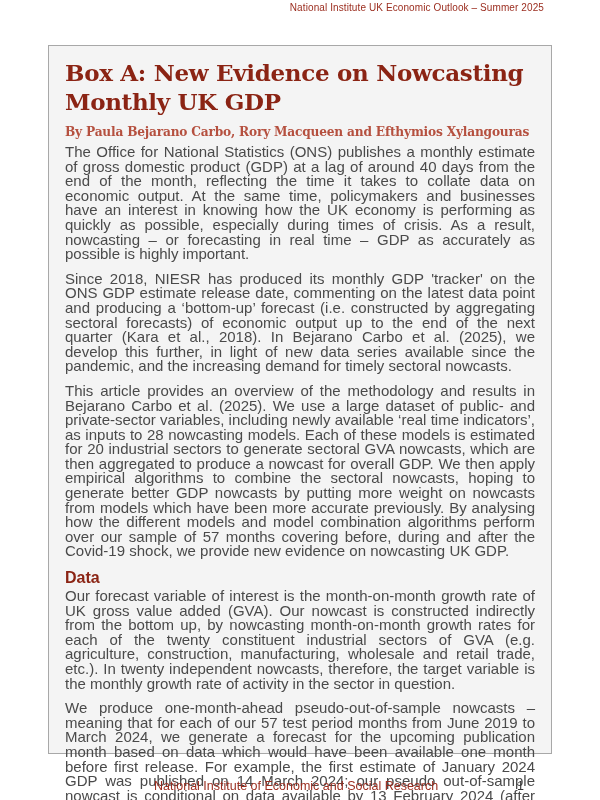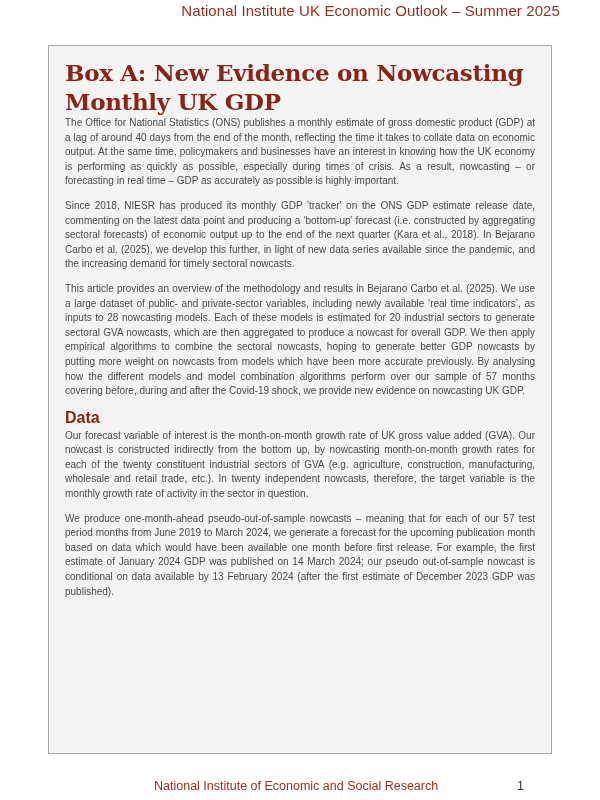--- a/index.html
+++ b/index.html
@@ -10,22 +10,22 @@
     body {
       width: 600px;
       height: 800px;
       position: relative;
       overflow: hidden;
       font-family: "Liberation Sans", "DejaVu Sans", sans-serif;
     }
     .running-header {
       position: absolute;
       top: 2px;
-      right: 40px;
-      font-size: 15px;
+      right: 56px;
+      font-size: 10px;
       color: #9b2d1f;
       letter-spacing: 0.1px;
     }
     .box {
       position: absolute;
       left: 48px;
       top: 45px;
       width: 504px;
       height: 709px;
       background: #f4f4f4;
@@ -46,21 +46,21 @@
       font-family: "DejaVu Serif", "Liberation Serif", serif;
       font-weight: bold;
       color: #b5503f;
       font-size: 12.2px;
       margin: 9px 0 6px 0;
       letter-spacing: -0.2px;
       white-space: nowrap;
     }
     .para {
       color: #4a4a4a;
-      font-size: 10px;
+      font-size: 15px;
       line-height: 14.6px;
       text-align: justify;
       margin: 0 0 10px 0;
     }
     .section-heading {
       font-family: Liberation Sans, sans-serif;
       font-weight: bold;
       color: #8b2414;
       font-size: 16px;
       margin: 4px 0 2px 0;
@@ -83,20 +83,21 @@
       color: #333;
     }
   </style>
 </head>
 <body>
 
 <div class="running-header">National Institute UK Economic Outlook – Summer 2025</div>
 
 <div class="box">
   <h1 class="box-title">Box A: New Evidence on Nowcasting Monthly UK GDP</h1>
+  <div class="box-authors">By Paula Bejarano Carbo, Rory Macqueen and Efthymios Xylangouras</div>
 
   <p class="para">The Office for National Statistics (ONS) publishes a monthly estimate of gross domestic product (GDP) at a lag of around 40 days from the end of the month, reflecting the time it takes to collate data on economic output. At the same time, policymakers and businesses have an interest in knowing how the UK economy is performing as quickly as possible, especially during times of crisis. As a result, nowcasting – or forecasting in real time – GDP as accurately as possible is highly important.</p>
   <p class="para">Since 2018, NIESR has produced its monthly GDP 'tracker' on the ONS GDP estimate release date, commenting on the latest data point and producing a ‘bottom-up’ forecast (i.e. constructed by aggregating sectoral forecasts) of economic output up to the end of the next quarter (Kara et al., 2018). In Bejarano Carbo et al. (2025), we develop this further, in light of new data series available since the pandemic, and the increasing demand for timely sectoral nowcasts.</p>
   <p class="para">This article provides an overview of the methodology and results in Bejarano Carbo et al. (2025). We use a large dataset of public- and private-sector variables, including newly available ‘real time indicators’, as inputs to 28 nowcasting models. Each of these models is estimated for 20 industrial sectors to generate sectoral GVA nowcasts, which are then aggregated to produce a nowcast for overall GDP. We then apply empirical algorithms to combine the sectoral nowcasts, hoping to generate better GDP nowcasts by putting more weight on nowcasts from models which have been more accurate previously. By analysing how the different models and model combination algorithms perform over our sample of 57 months covering before, during and after the Covid-19 shock, we provide new evidence on nowcasting UK GDP.</p>
 
   <h2 class="section-heading">Data</h2>
   <p class="para">Our forecast variable of interest is the month-on-month growth rate of UK gross value added (GVA). Our nowcast is constructed indirectly from the bottom up, by nowcasting month-on-month growth rates for each of the twenty constituent industrial sectors of GVA (e.g. agriculture, construction, manufacturing, wholesale and retail trade, etc.). In twenty independent nowcasts, therefore, the target variable is the monthly growth rate of activity in the sector in question.</p>
   <p class="para">We produce one-month-ahead pseudo-out-of-sample nowcasts – meaning that for each of our 57 test period months from June 2019 to March 2024, we generate a forecast for the upcoming publication month based on data which would have been available one month before first release. For example, the first estimate of January 2024 GDP was published on 14 March 2024; our pseudo out-of-sample nowcast is conditional on data available by 13 February 2024 (after the first estimate of December 2023 GDP was published).</p>
 </div>
 

